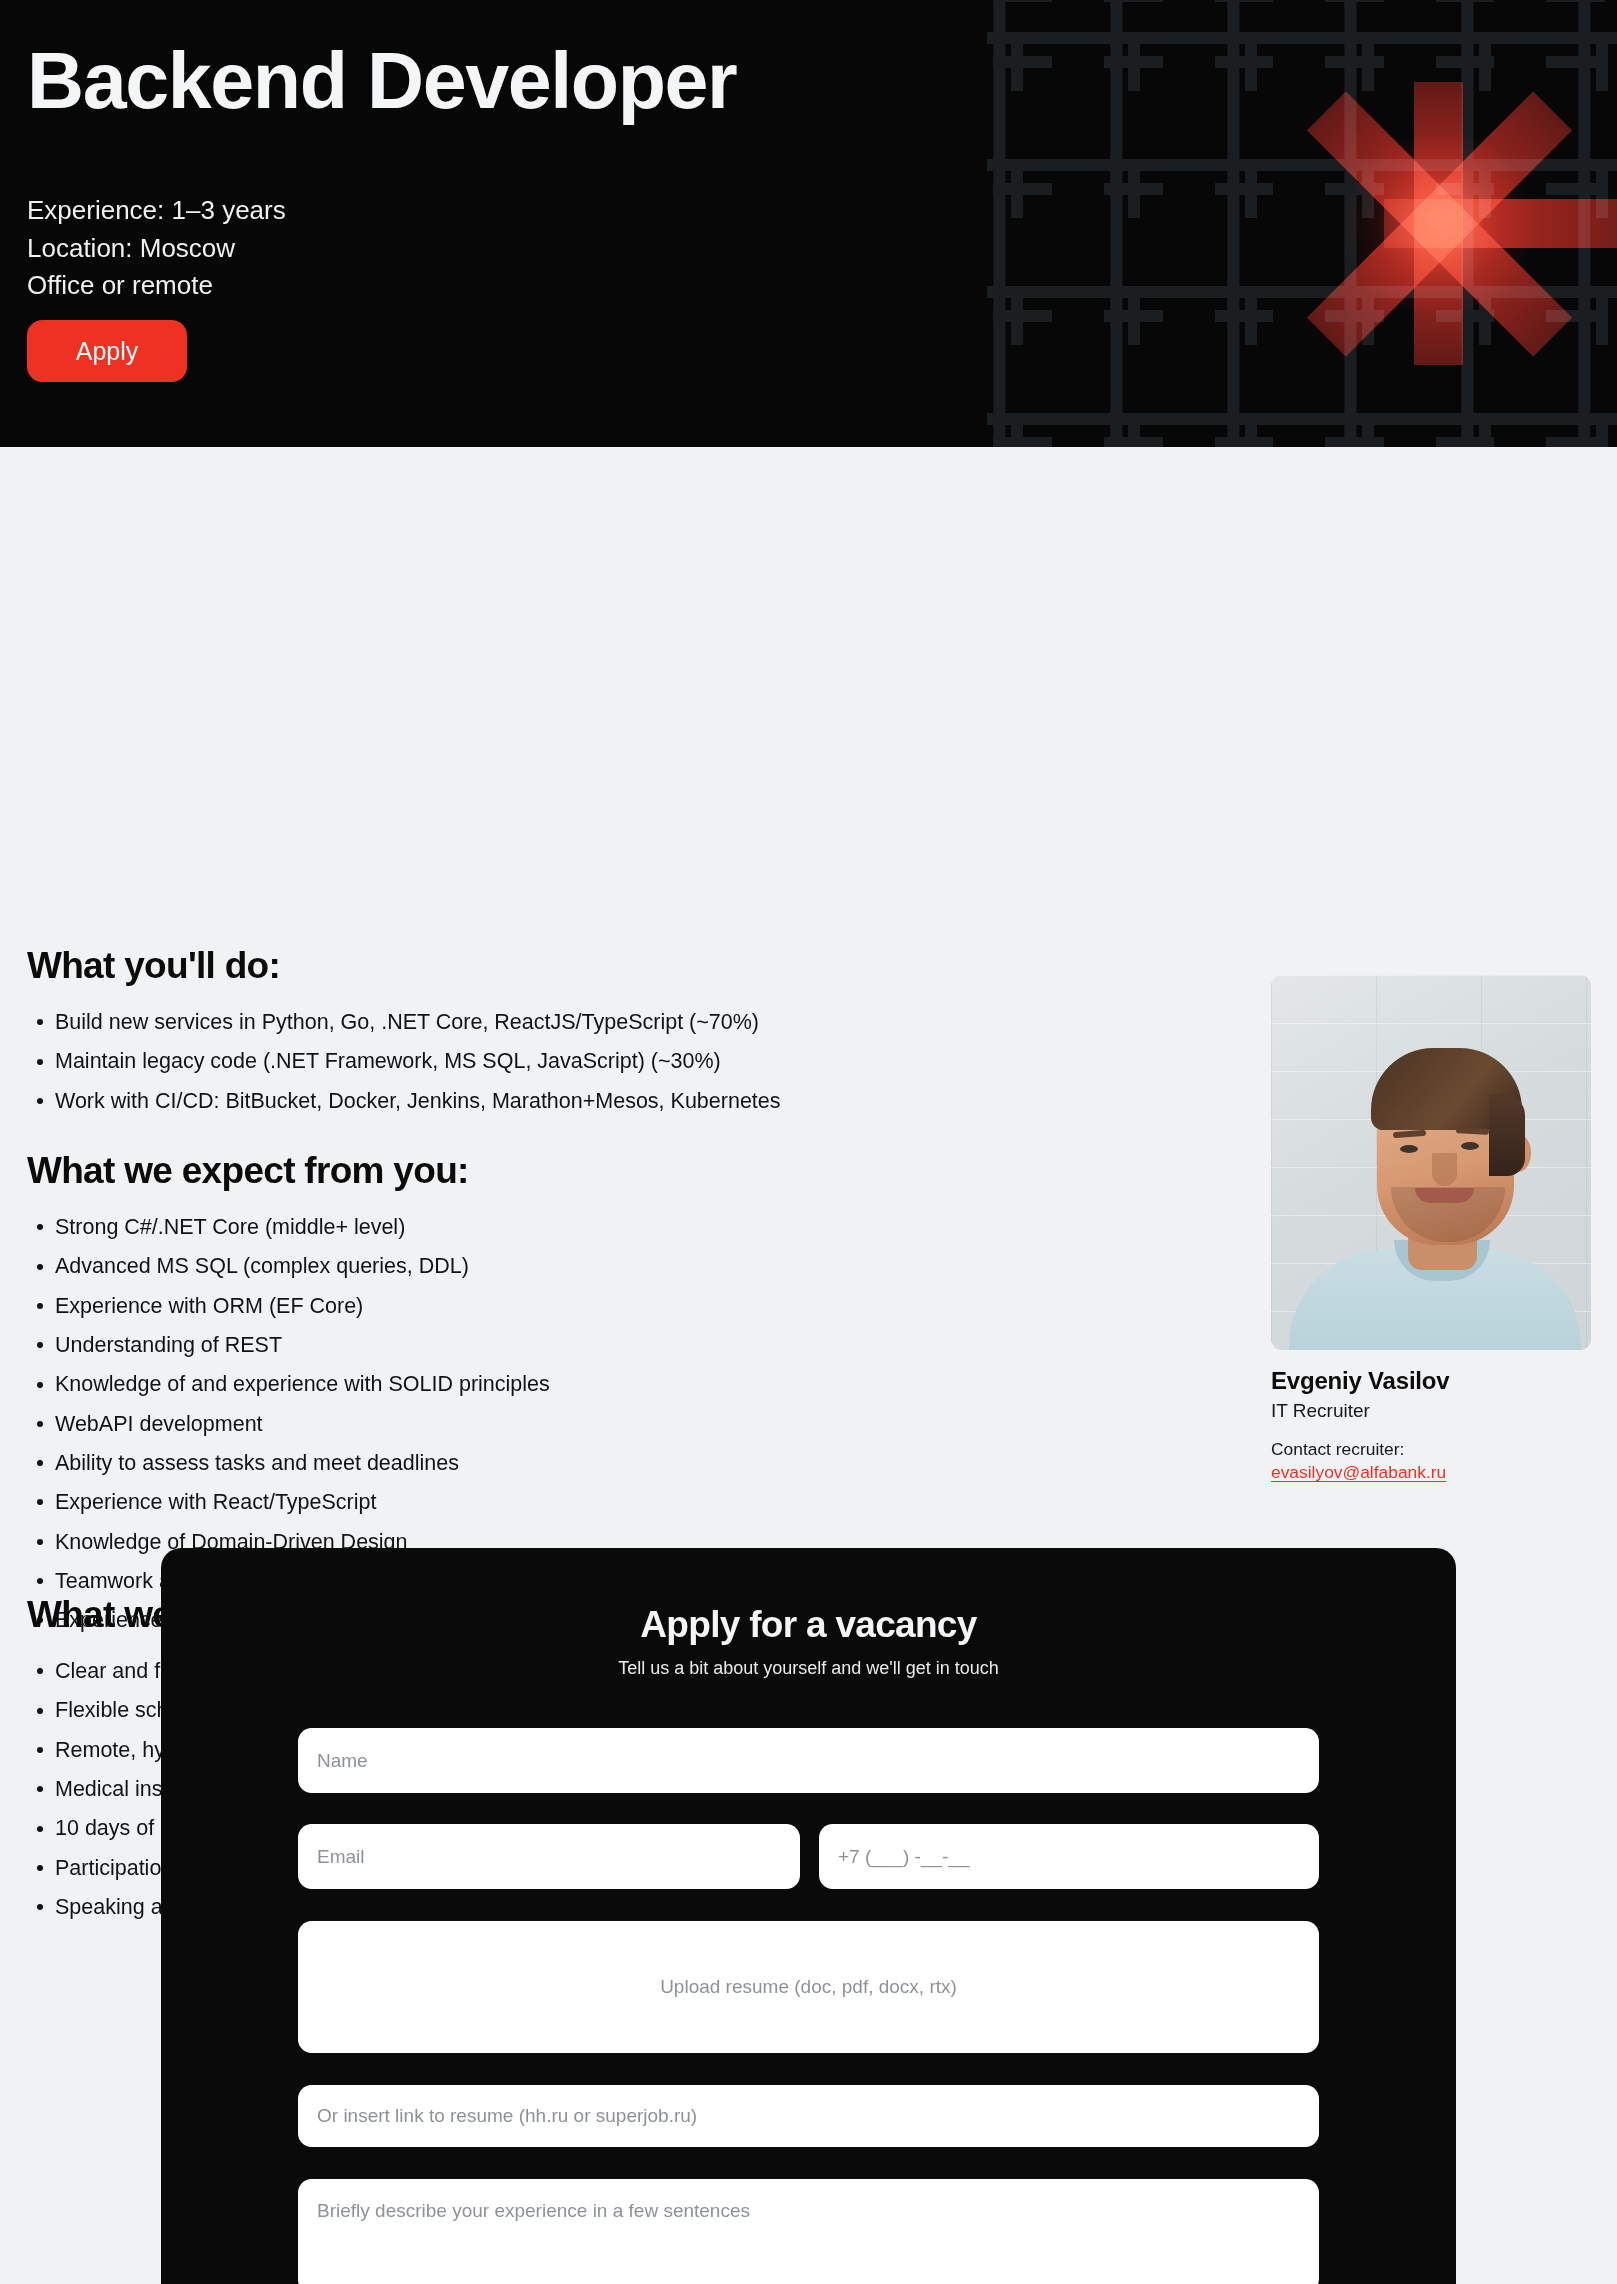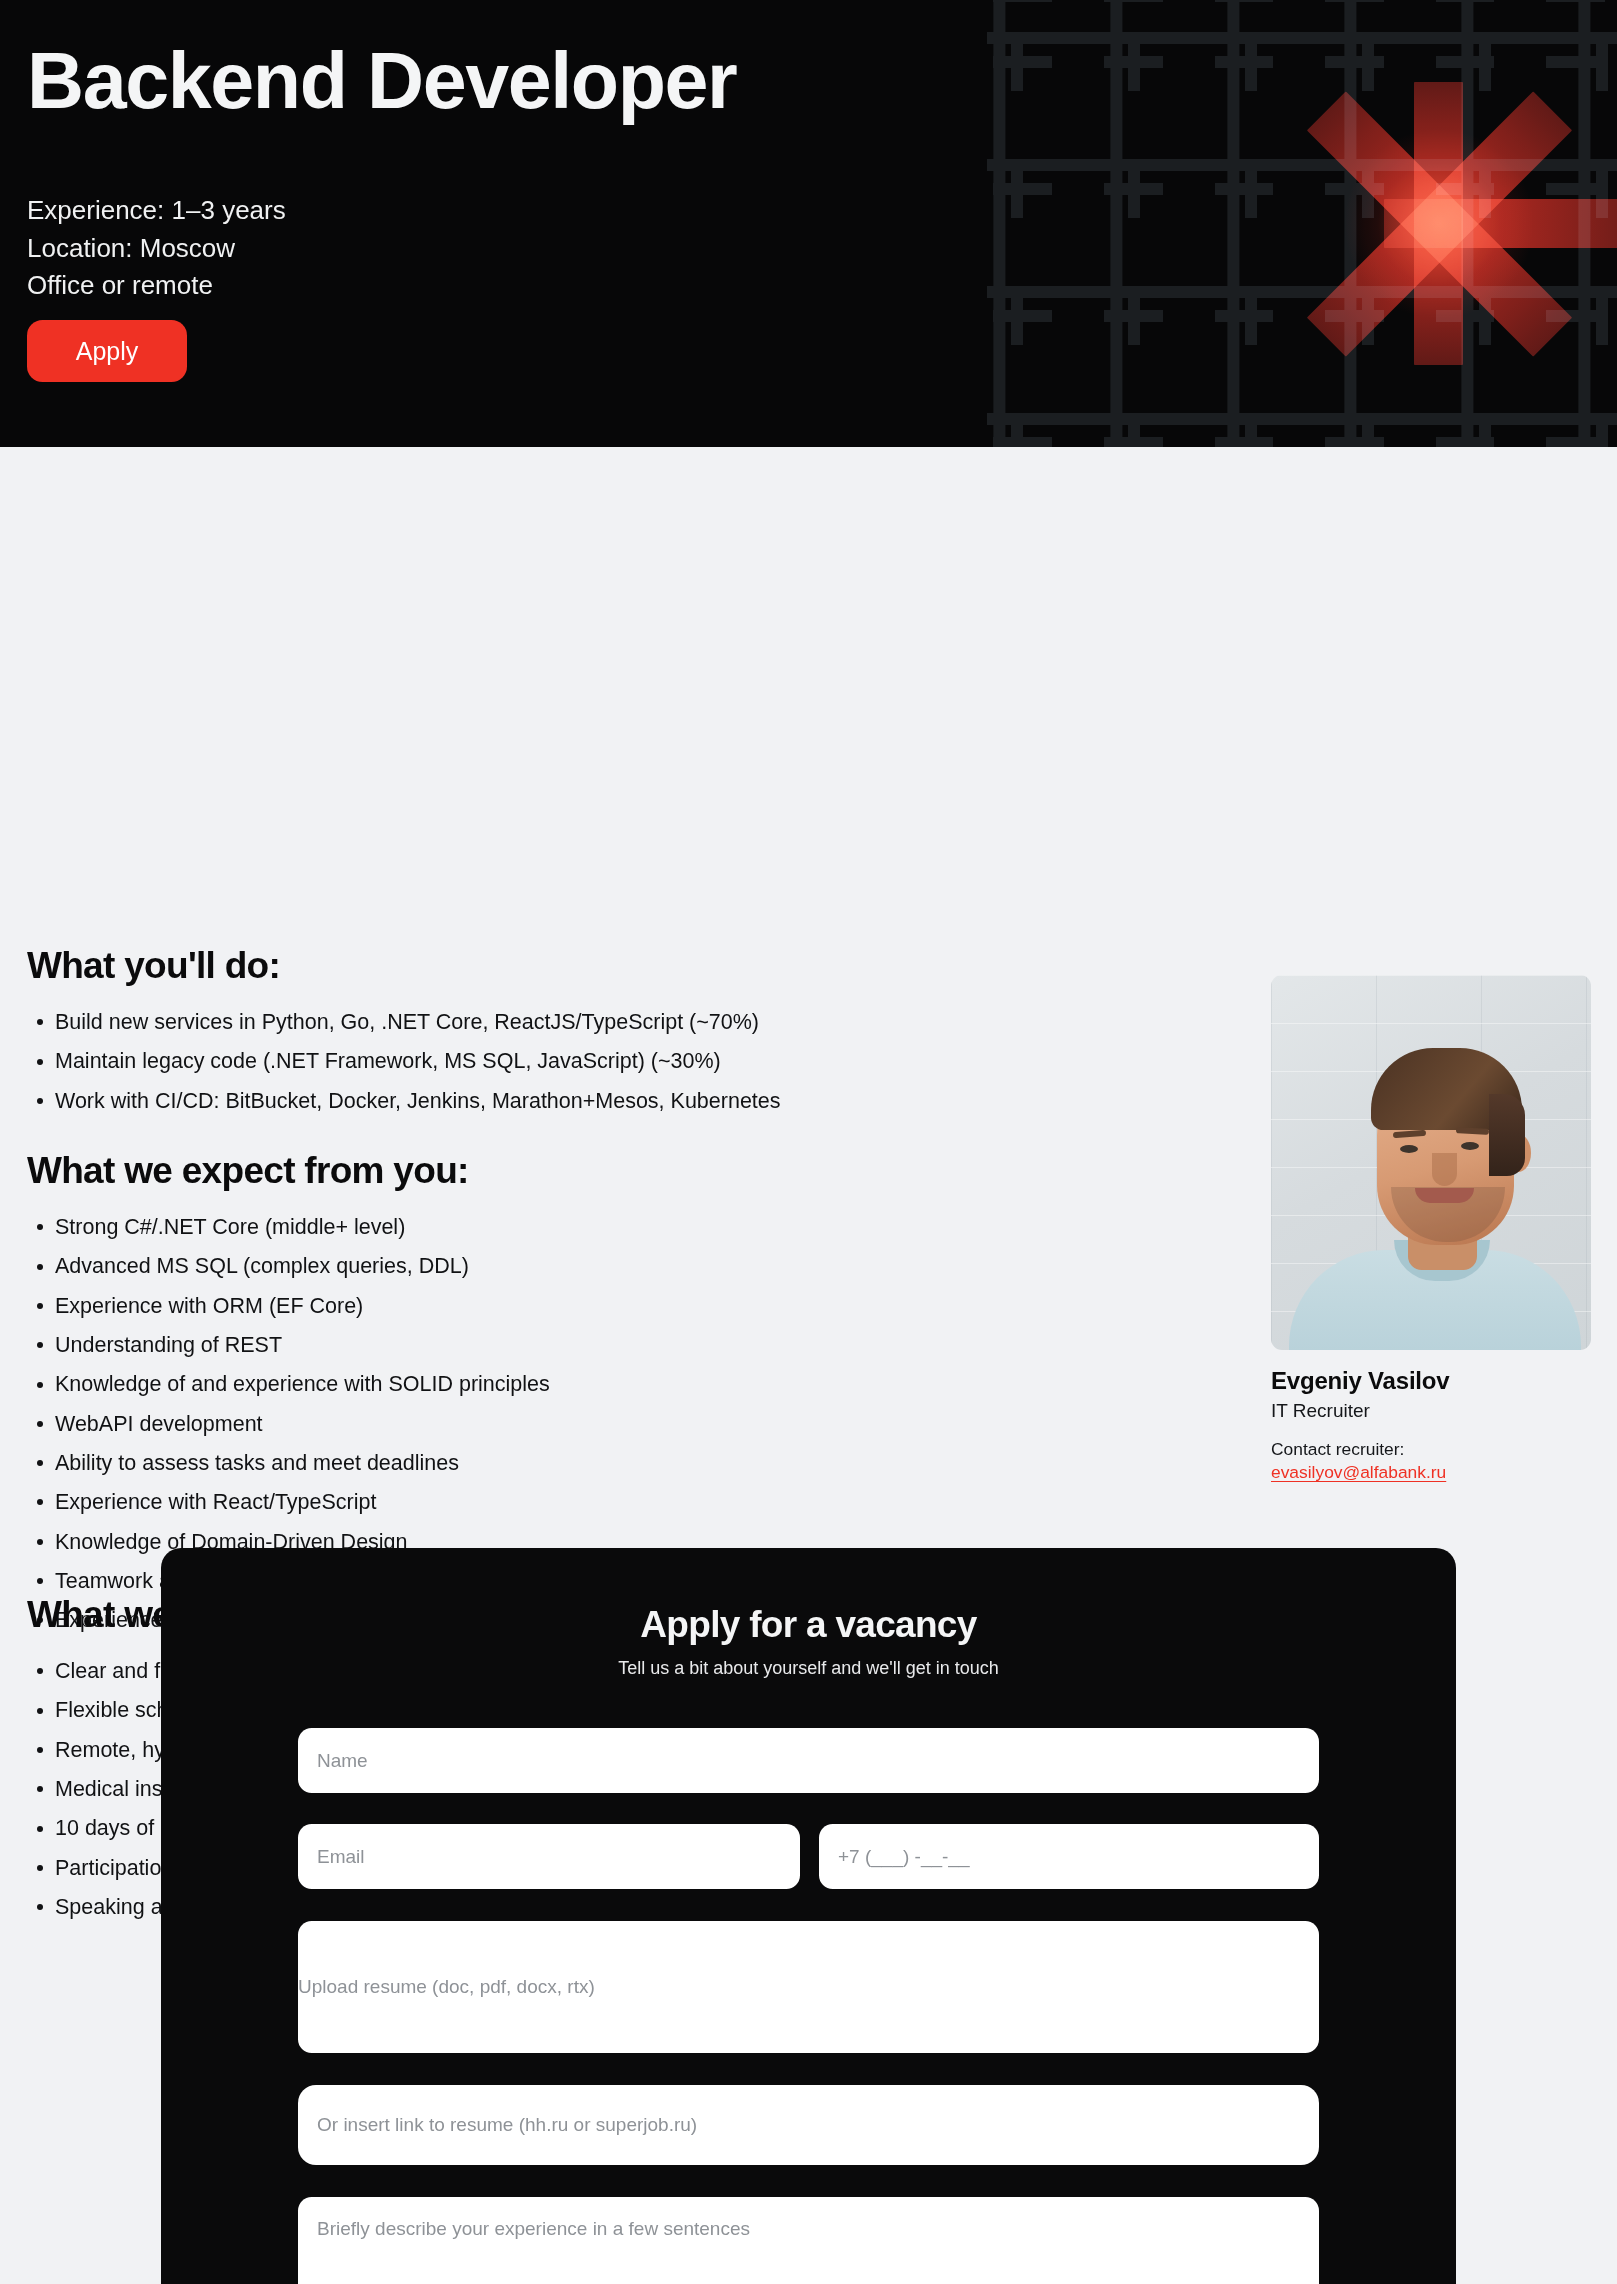--- a/index.html
+++ b/index.html
@@ -399,27 +399,28 @@
   .field-phone { flex: 1 1 auto; }
 
   .row-upload { margin-top: 32px; }
   .upload-box {
     width: 100%;
     height: 132px;
     background: #ffffff;
     border-radius: 13.7px;
     display: flex;
     align-items: center;
+    justify-content: center;
     font-size: 19px;
     color: #8e9297;
     cursor: pointer;
   }
 
   .row-link { margin-top: 32px; }
-  .row-link .field { height: 80px; border-radius: 18px; }
+  .row-link .field { height: 62px; }
 
   .row-about { margin-top: 32px; }
   .textarea {
     width: 100%;
     height: 114px;
     background: #ffffff;
     border: none;
     border-radius: 13.7px;
     font-family: "Liberation Sans", sans-serif;
     font-size: 19px;

